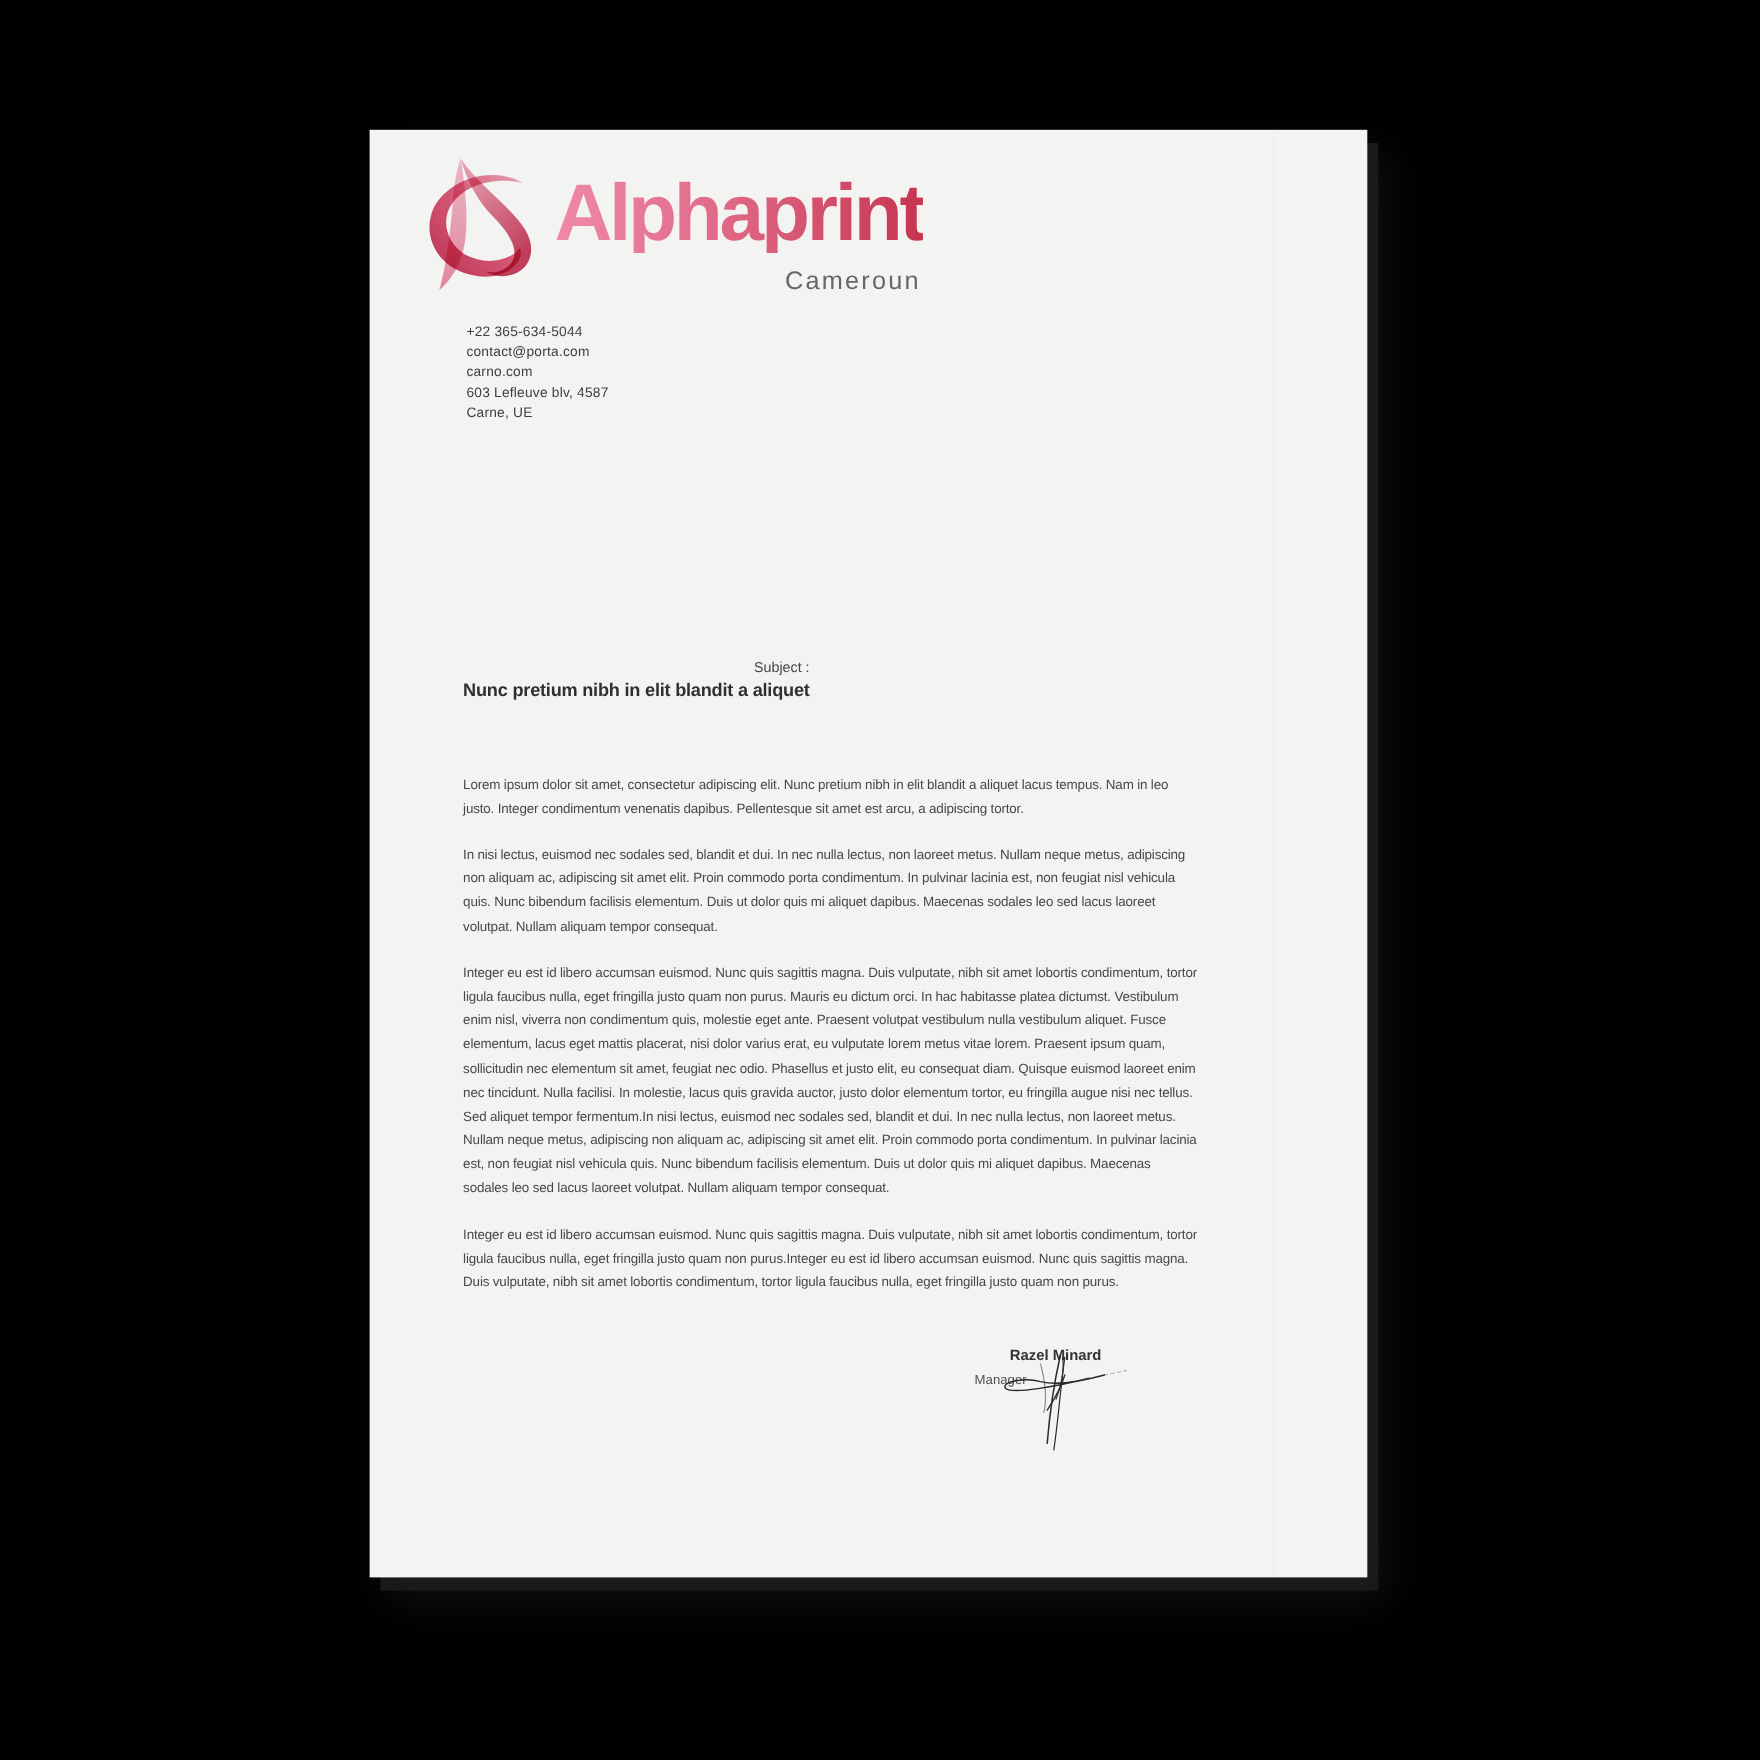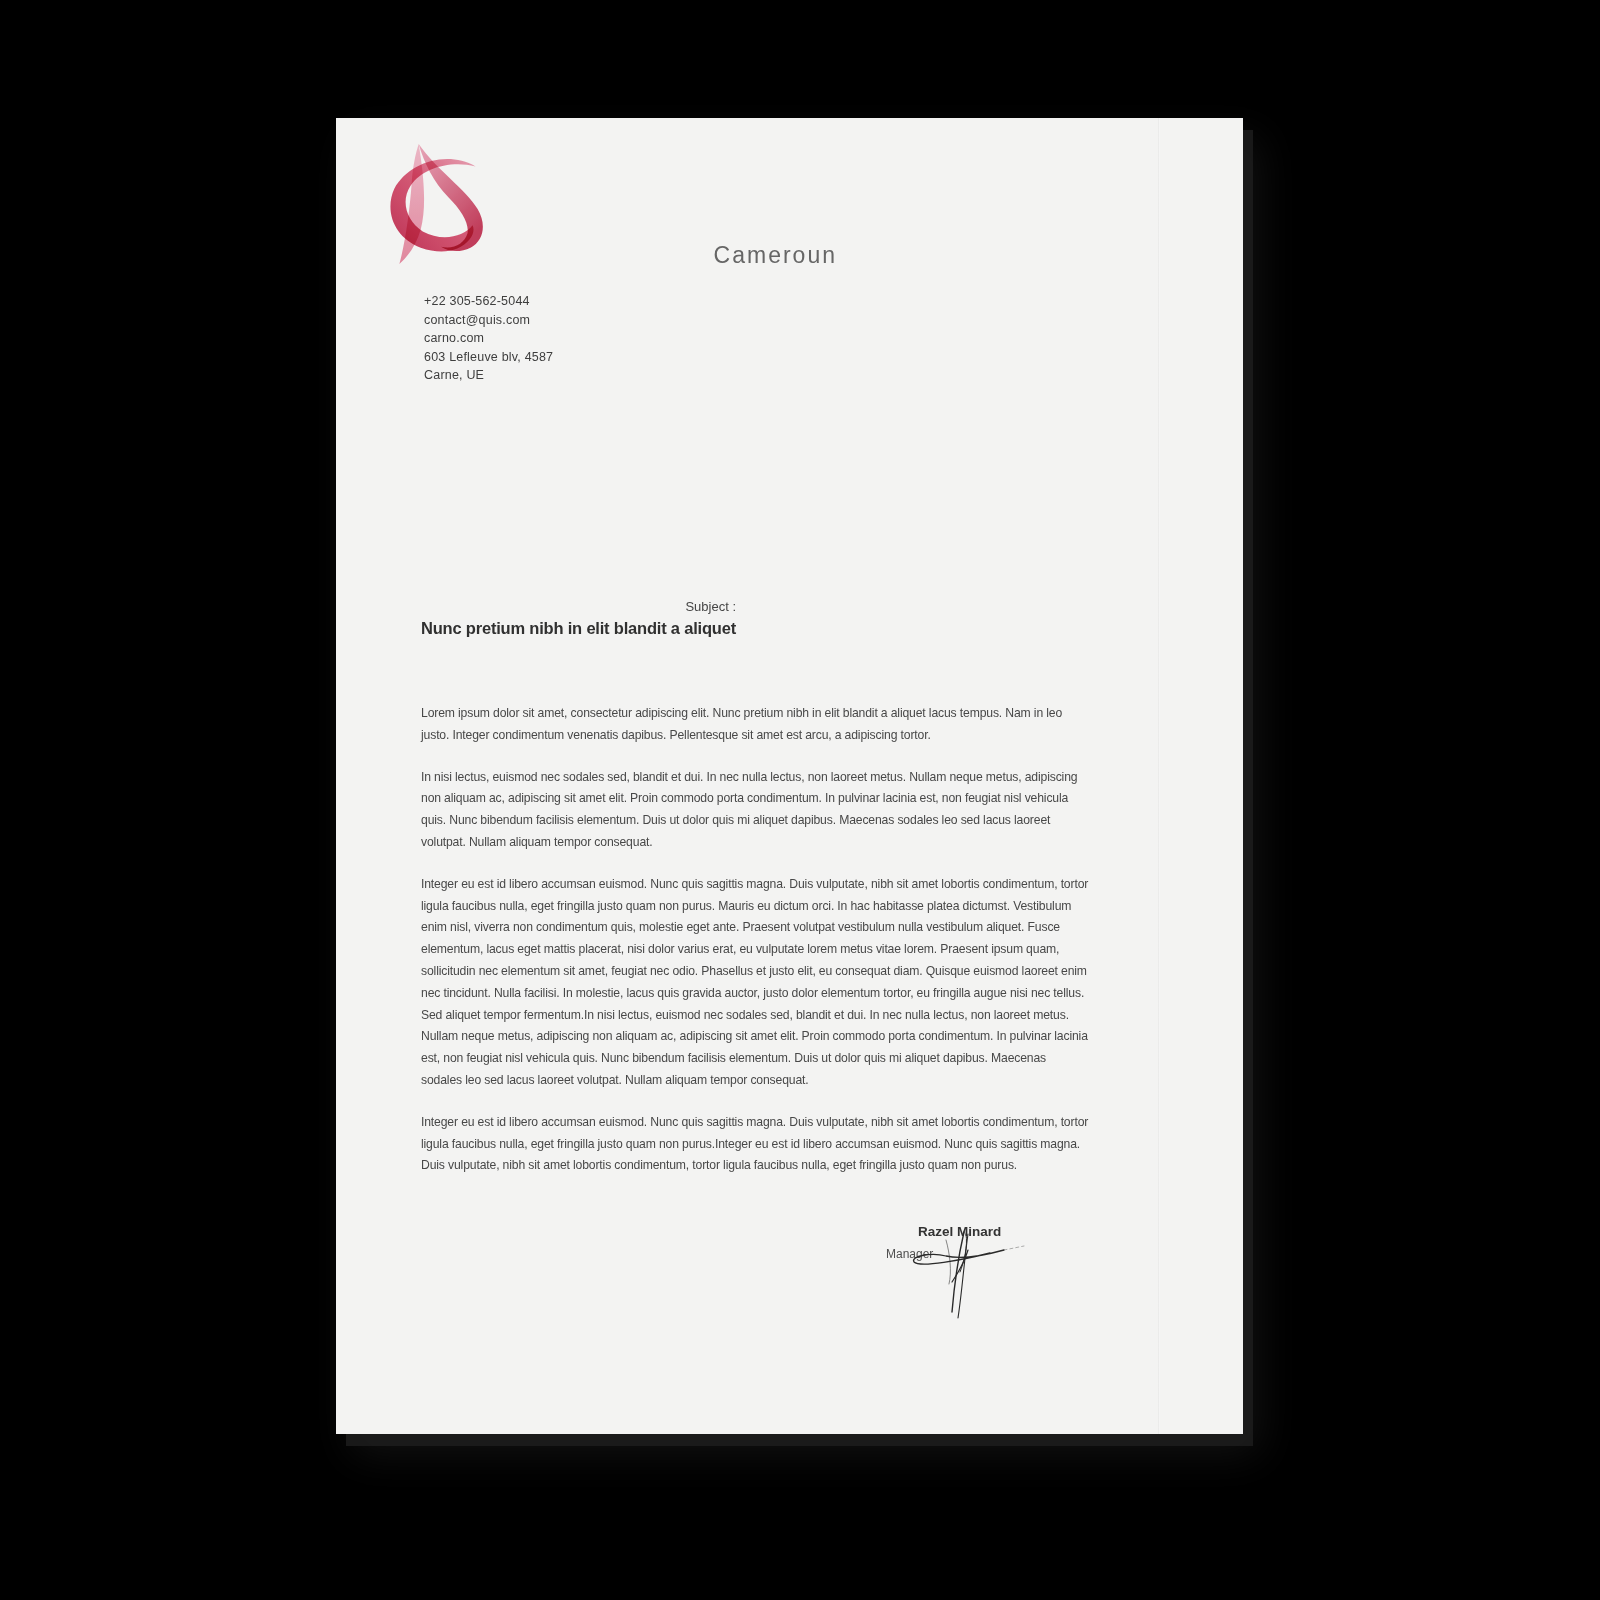--- a/index.html
+++ b/index.html
@@ -140,25 +140,26 @@
       <path d="M 92 28 C 64 12, 26 24, 12 50 C 2 72, 12 98, 38 108
                C 58 115, 76 112, 86 100 C 90 95, 91 90, 89 86
                C 80 98, 58 102, 40 92 C 24 82, 18 62, 28 47
                C 40 29, 68 22, 92 28 Z" fill="url(#gRing)" opacity="0.93" style="mix-blend-mode:multiply"></path>
 
       <path d="M 36 6 C 54 32, 82 50, 94 70 C 103 85, 100 101, 87 108
                C 77 113, 65 112, 58 107 C 70 110, 81 104, 84 94
                C 86 84, 78 71, 65 58 C 51 44, 41 24, 36 6 Z" fill="url(#gSwoosh)" opacity="0.9" style="mix-blend-mode:multiply"></path>
     </svg>
 
+    <div class="wordmark">Alphaprint</div>
     <div class="region">Cameroun</div>
 
     <div class="contact">
-      <div>+22 305-562-5044</div>
-      <div>contact@quis.com</div>
+      <div>+22 365-634-5044</div>
+      <div>contact@porta.com</div>
       <div>carno.com</div>
       <div>603 Lefleuve blv, 4587</div>
       <div>Carne, UE</div>
     </div>
 
     <div class="subject">
       <div class="subject-label">Subject :</div>
       <h1 class="subject-title">Nunc pretium nibh in elit blandit a aliquet</h1>
     </div>
 

